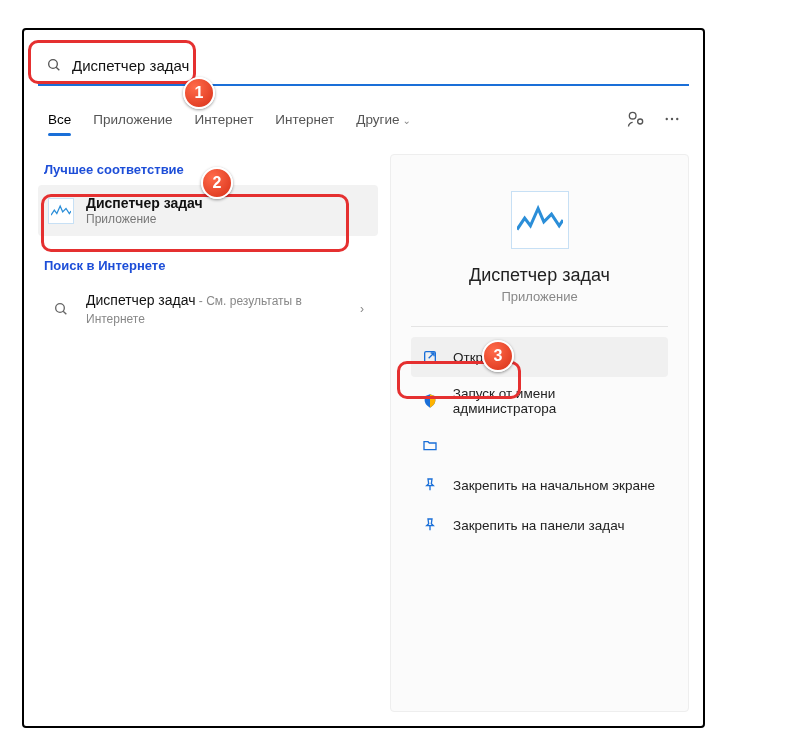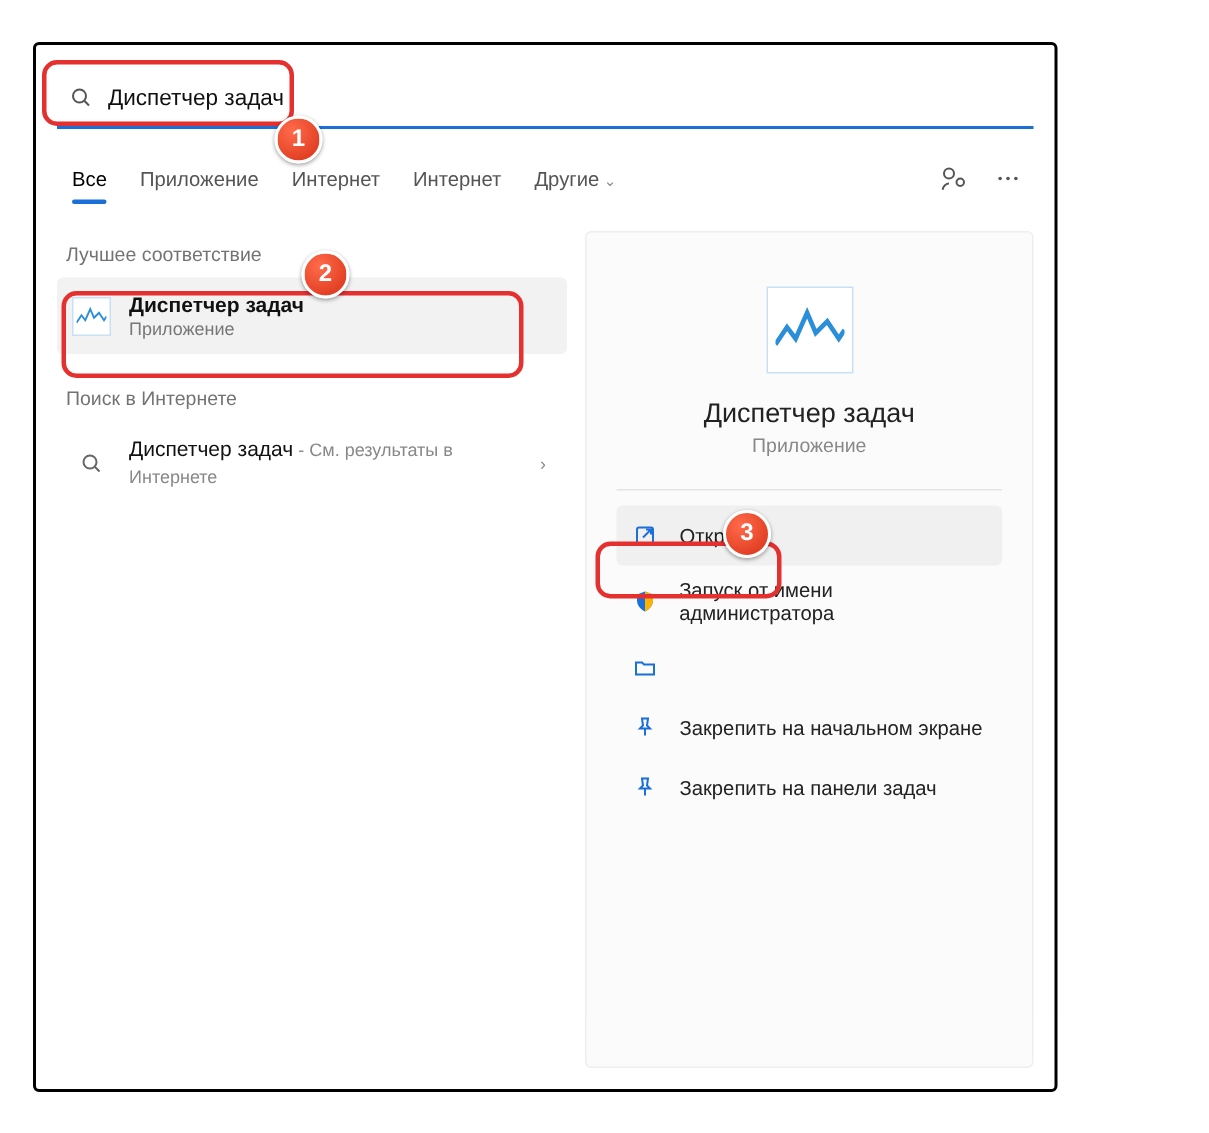--- a/index.html
+++ b/index.html
@@ -98,22 +98,22 @@
     border: 1px solid #eee;
     border-radius: 4px;
     padding: 36px 20px 20px 20px;
     display: flex;
     flex-direction: column;
     align-items: center;
     position: relative;
   }
   .section-title {
     font-size: 13px;
-    color: #737373;
-    font-weight: 400;
+    color: #1d4ed8;
+    font-weight: 700;
     padding: 8px 6px;
   }
   .result-item {
     display: flex;
     align-items: center;
     padding: 10px 10px;
     border-radius: 4px;
     cursor: pointer;
   }
   .result-item.selected { background: #f2f2f2; }

